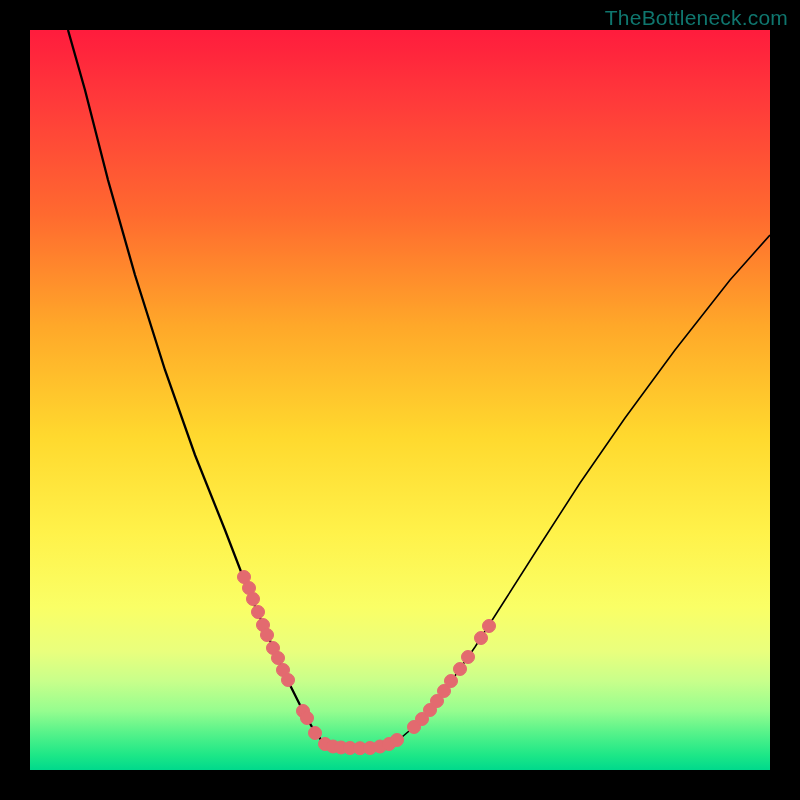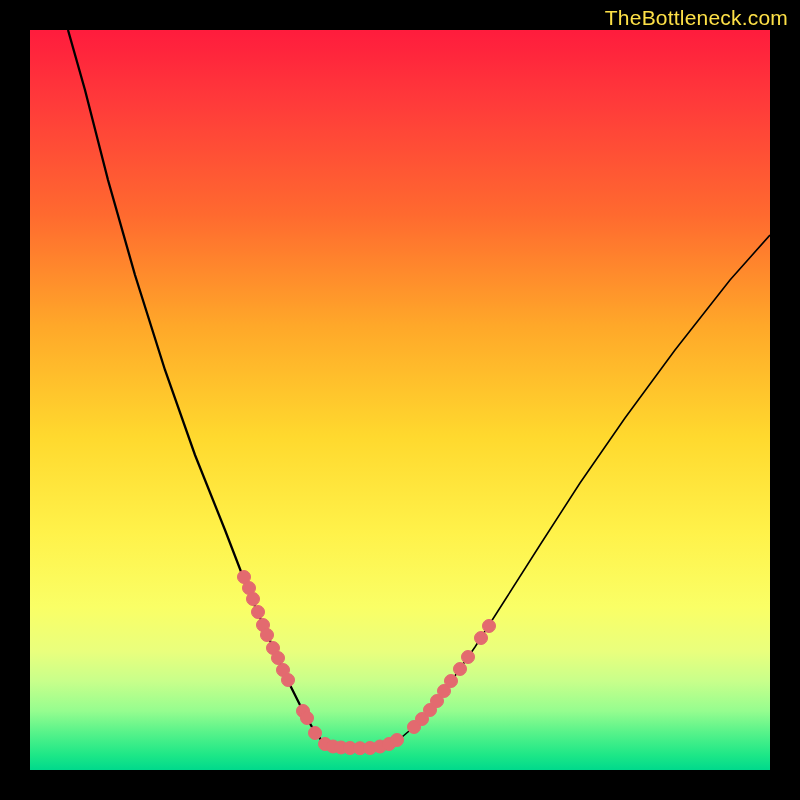--- a/index.html
+++ b/index.html
@@ -38,21 +38,21 @@
       #96fd8f 92%,
       #56f28a 95%,
       #1de787 98%,
       #00d98c 100%
     );
   }
   .watermark {
     position: absolute;
     top: 6px;
     right: 12px;
-    color: #fde047;
+    color: #0f766e;
     font-size: 21px;
     letter-spacing: 0.2px;
     font-weight: 400;
   }
   svg.overlay {
     position: absolute;
     left: 0;
     top: 0;
     width: 740px;
     height: 740px;

